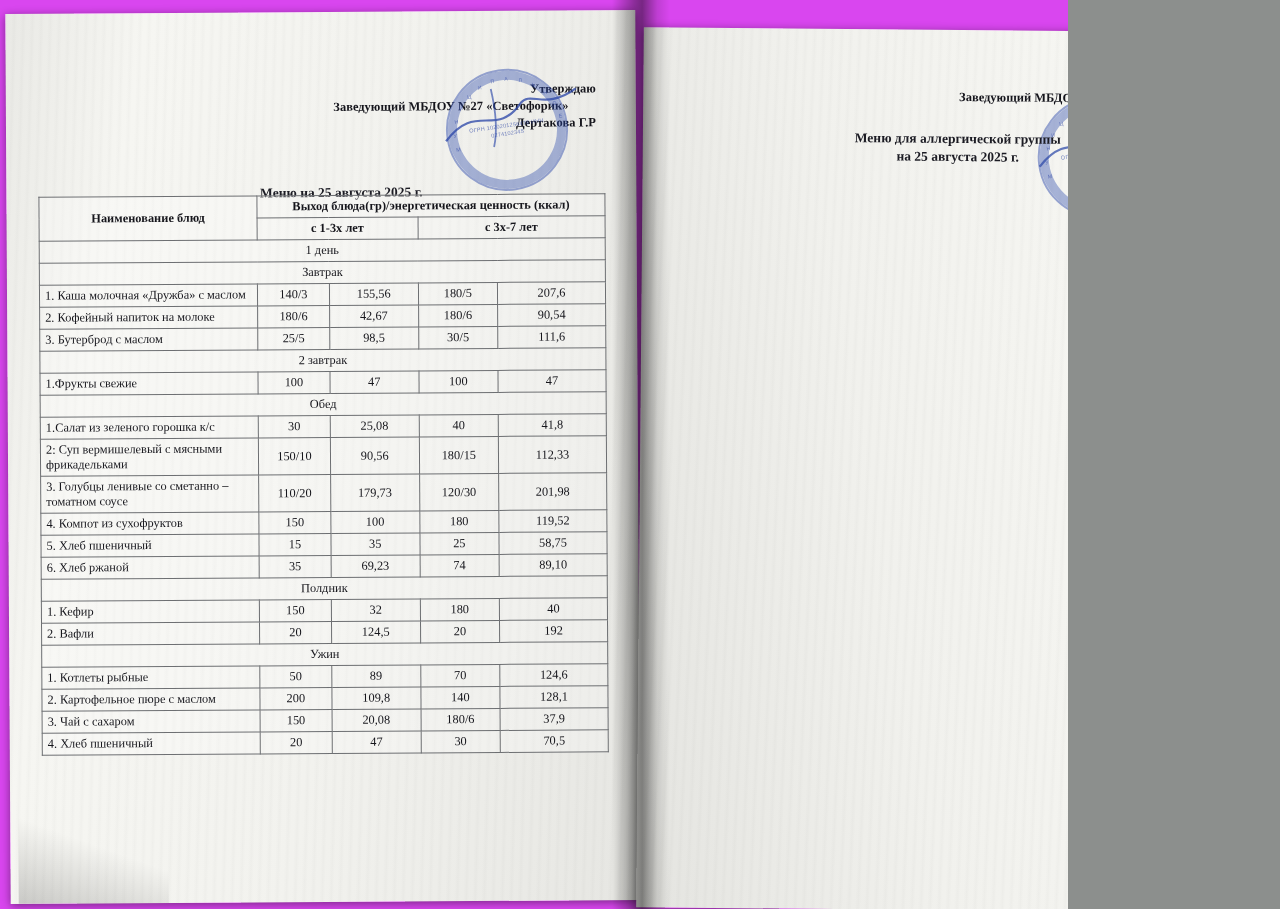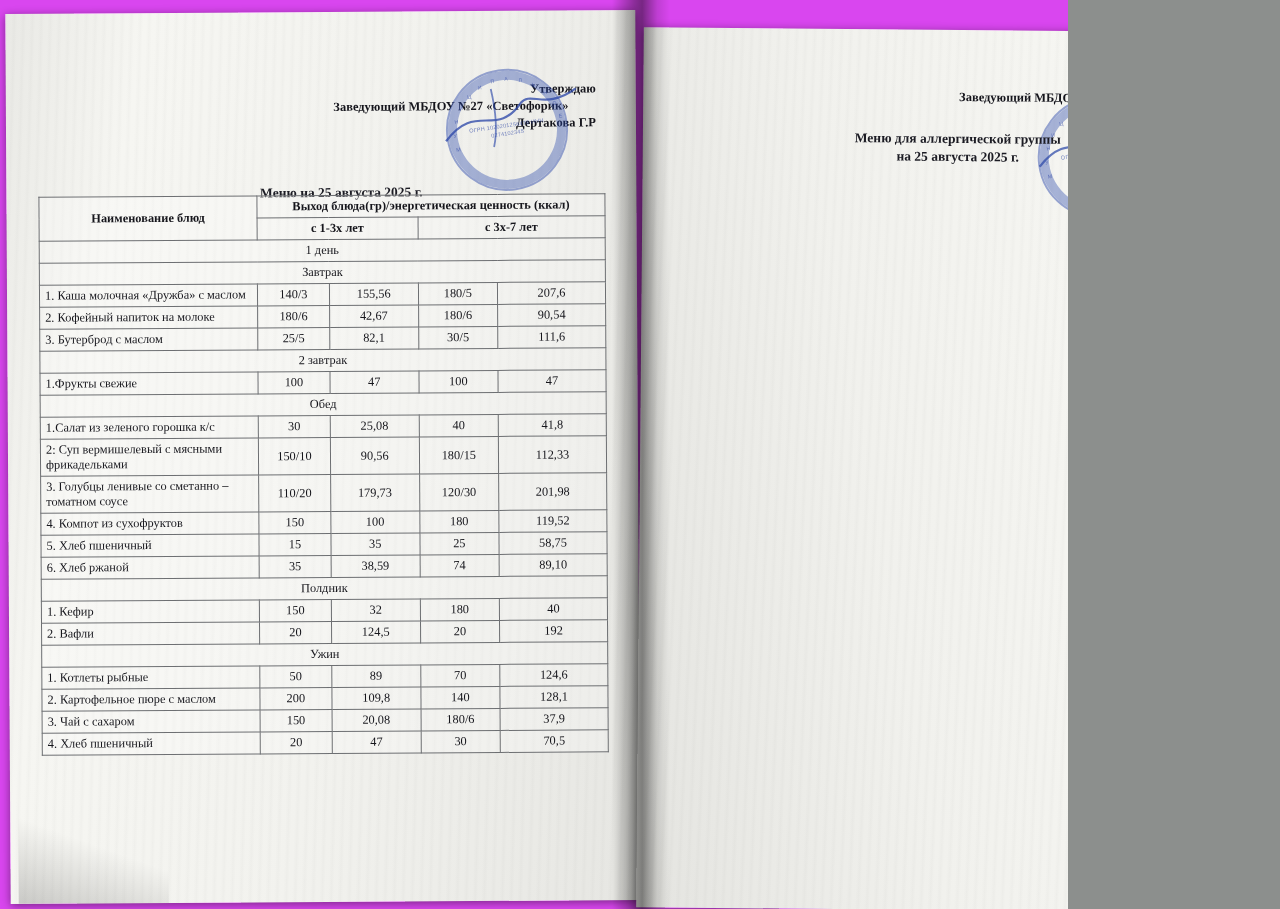--- a/index.html
+++ b/index.html
@@ -244,21 +244,21 @@
             <tr>
               <td class="l name-col">2. Кофейный напиток на молоке</td>
               <td class="c v1">180/6</td>
               <td class="c v2">42,67</td>
               <td class="c v3">180/6</td>
               <td class="c v4">90,54</td>
             </tr>
             <tr>
               <td class="l name-col">3. Бутерброд с маслом</td>
               <td class="c v1">25/5</td>
-              <td class="c v2">82,1</td>
+              <td class="c v2">98,5</td>
               <td class="c v3">30/5</td>
               <td class="c v4">111,6</td>
             </tr>
             <tr class="section-row">
               <td colspan="5">2  завтрак</td>
             </tr>
             <tr>
               <td class="l name-col">1.Фрукты свежие</td>
               <td class="c v1">100</td>
               <td class="c v2">47</td>
@@ -299,21 +299,21 @@
             <tr>
               <td class="l name-col">5. Хлеб пшеничный</td>
               <td class="c v1">15</td>
               <td class="c v2">35</td>
               <td class="c v3">25</td>
               <td class="c v4">58,75</td>
             </tr>
             <tr>
               <td class="l name-col">6. Хлеб ржаной</td>
               <td class="c v1">35</td>
-              <td class="c v2">38,59</td>
+              <td class="c v2">69,23</td>
               <td class="c v3">74</td>
               <td class="c v4">89,10</td>
             </tr>
             <tr class="section-row">
               <td colspan="5">Полдник</td>
             </tr>
             <tr>
               <td class="l name-col">1. Кефир</td>
               <td class="c v1">150</td>
               <td class="c v2">32</td>

